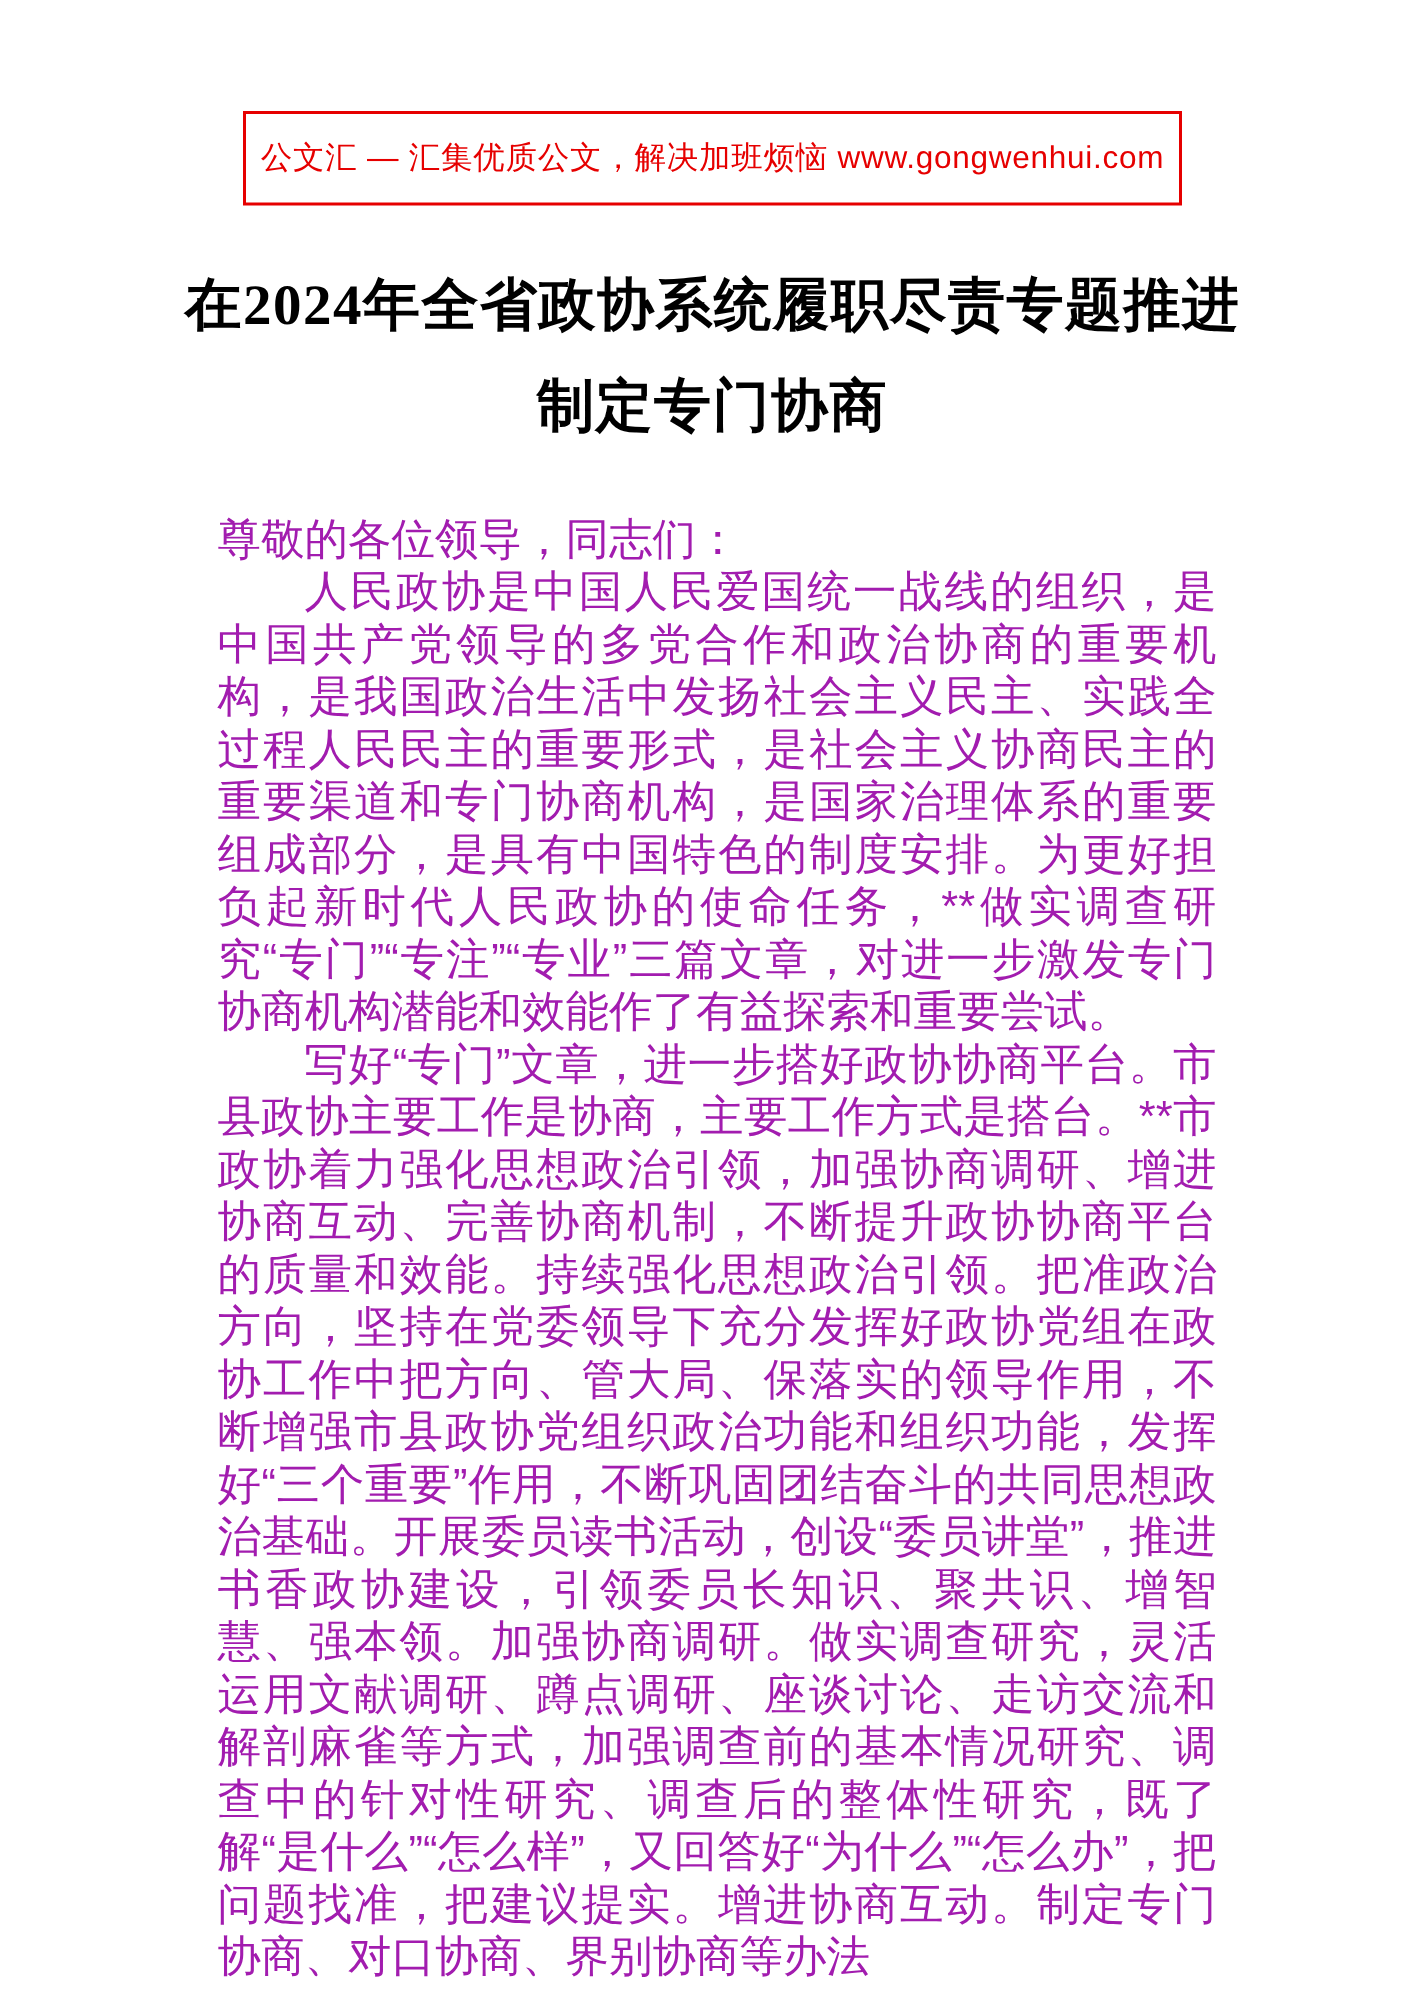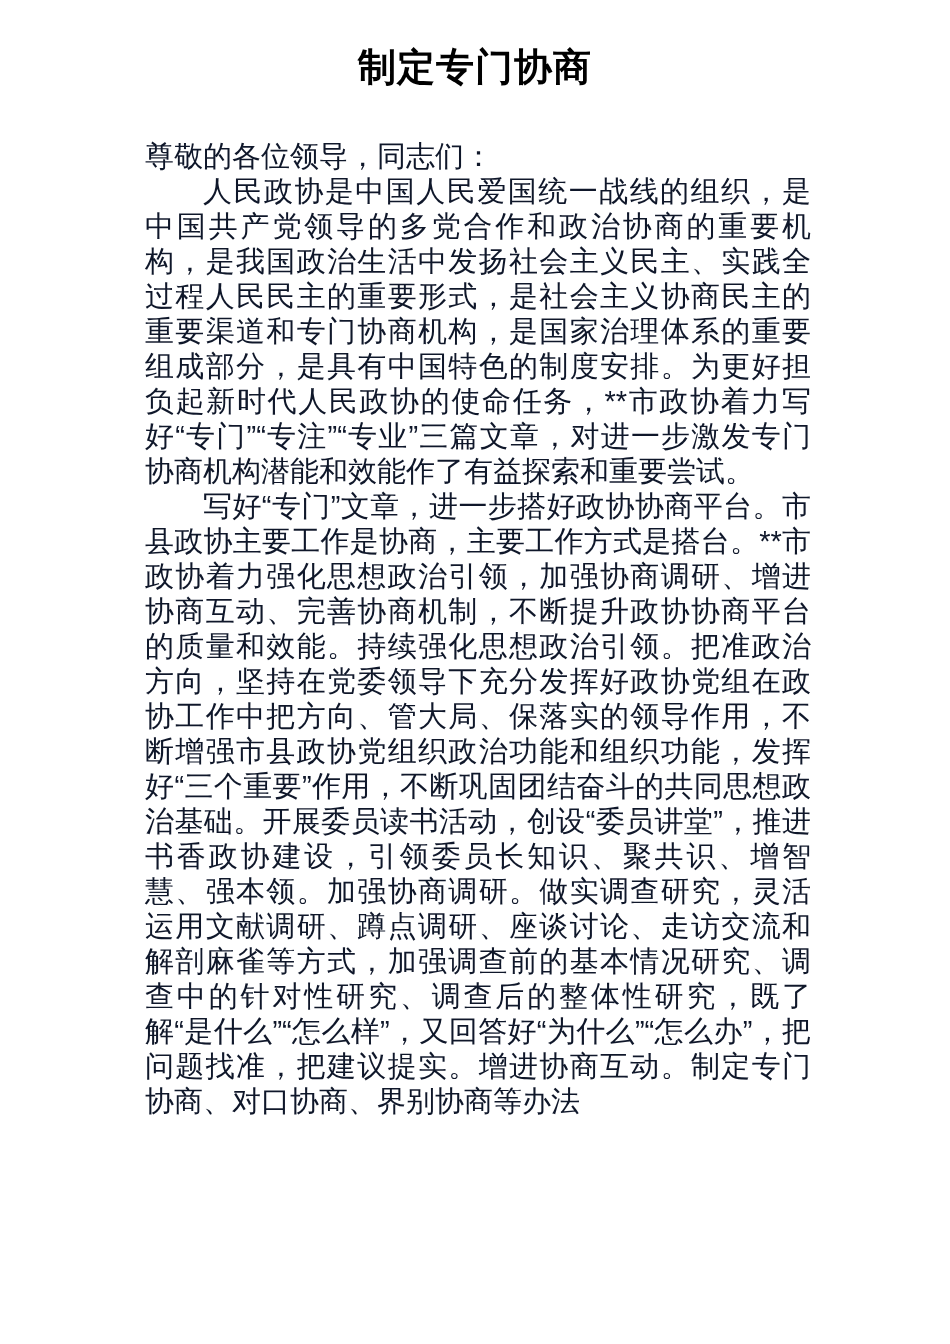--- a/index.html
+++ b/index.html
@@ -41,45 +41,51 @@
     font-weight: 700;
     line-height: 67px;
     letter-spacing: 1px;
   }
   .doc-title .title-line {
     display: block;
   }
   .doc-body {
     margin: 38px 139px 0 145px;
     width: 666px;
-    color: #0f172a;
+    color: #a21caf;
     font-family: "Liberation Sans", sans-serif;
     font-size: 29px;
     line-height: 35px;
     text-align: justify;
     text-justify: inter-ideograph;
   }
   .doc-body p {
     margin: 0;
     padding: 0;
     word-break: break-all;
   }
   .doc-body p.indent {
     text-indent: 2em;
   }
 </style>
 </head>
 <body>
 
 <div class="page">
 
+  <div class="banner-wrap">
+    <div class="banner">
+      <span>公文汇 — 汇集优质公文，解决加班烦恼 www.gongwenhui.com</span>
+    </div>
+  </div>
 
   <h1 class="doc-title">
+    <span class="title-line">在2024年全省政协系统履职尽责专题推进</span>
     <span class="title-line">制定专门协商</span>
   </h1>
 
   <div class="doc-body">
     <p class="salutation">尊敬的各位领导，同志们：</p>
-    <p class="indent">人民政协是中国人民爱国统一战线的组织，是中国共产党领导的多党合作和政治协商的重要机构，是我国政治生活中发扬社会主义民主、实践全过程人民民主的重要形式，是社会主义协商民主的重要渠道和专门协商机构，是国家治理体系的重要组成部分，是具有中国特色的制度安排。为更好担负起新时代人民政协的使命任务，**市政协着力写好“专门”“专注”“专业”三篇文章，对进一步激发专门协商机构潜能和效能作了有益探索和重要尝试。</p>
+    <p class="indent">人民政协是中国人民爱国统一战线的组织，是中国共产党领导的多党合作和政治协商的重要机构，是我国政治生活中发扬社会主义民主、实践全过程人民民主的重要形式，是社会主义协商民主的重要渠道和专门协商机构，是国家治理体系的重要组成部分，是具有中国特色的制度安排。为更好担负起新时代人民政协的使命任务，**做实调查研究“专门”“专注”“专业”三篇文章，对进一步激发专门协商机构潜能和效能作了有益探索和重要尝试。</p>
     <p class="indent">写好“专门”文章，进一步搭好政协协商平台。市县政协主要工作是协商，主要工作方式是搭台。**市政协着力强化思想政治引领，加强协商调研、增进协商互动、完善协商机制，不断提升政协协商平台的质量和效能。持续强化思想政治引领。把准政治方向，坚持在党委领导下充分发挥好政协党组在政协工作中把方向、管大局、保落实的领导作用，不断增强市县政协党组织政治功能和组织功能，发挥好“三个重要”作用，不断巩固团结奋斗的共同思想政治基础。开展委员读书活动，创设“委员讲堂”，推进书香政协建设，引领委员长知识、聚共识、增智慧、强本领。加强协商调研。做实调查研究，灵活运用文献调研、蹲点调研、座谈讨论、走访交流和解剖麻雀等方式，加强调查前的基本情况研究、调查中的针对性研究、调查后的整体性研究，既了解“是什么”“怎么样”，又回答好“为什么”“怎么办”，把问题找准，把建议提实。增进协商互动。制定专门协商、对口协商、界别协商等办法</p>
   </div>
 
 </div>
 
 </body></html>

